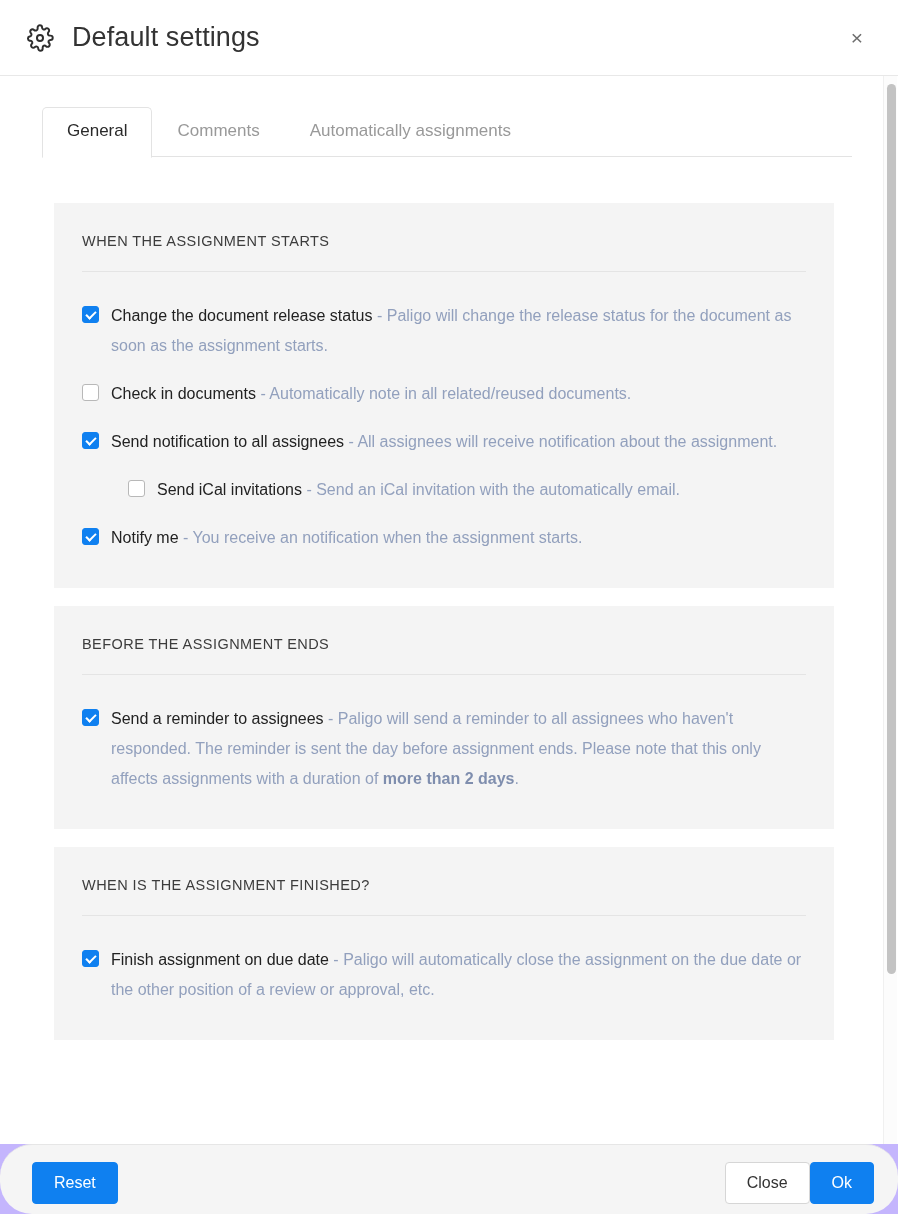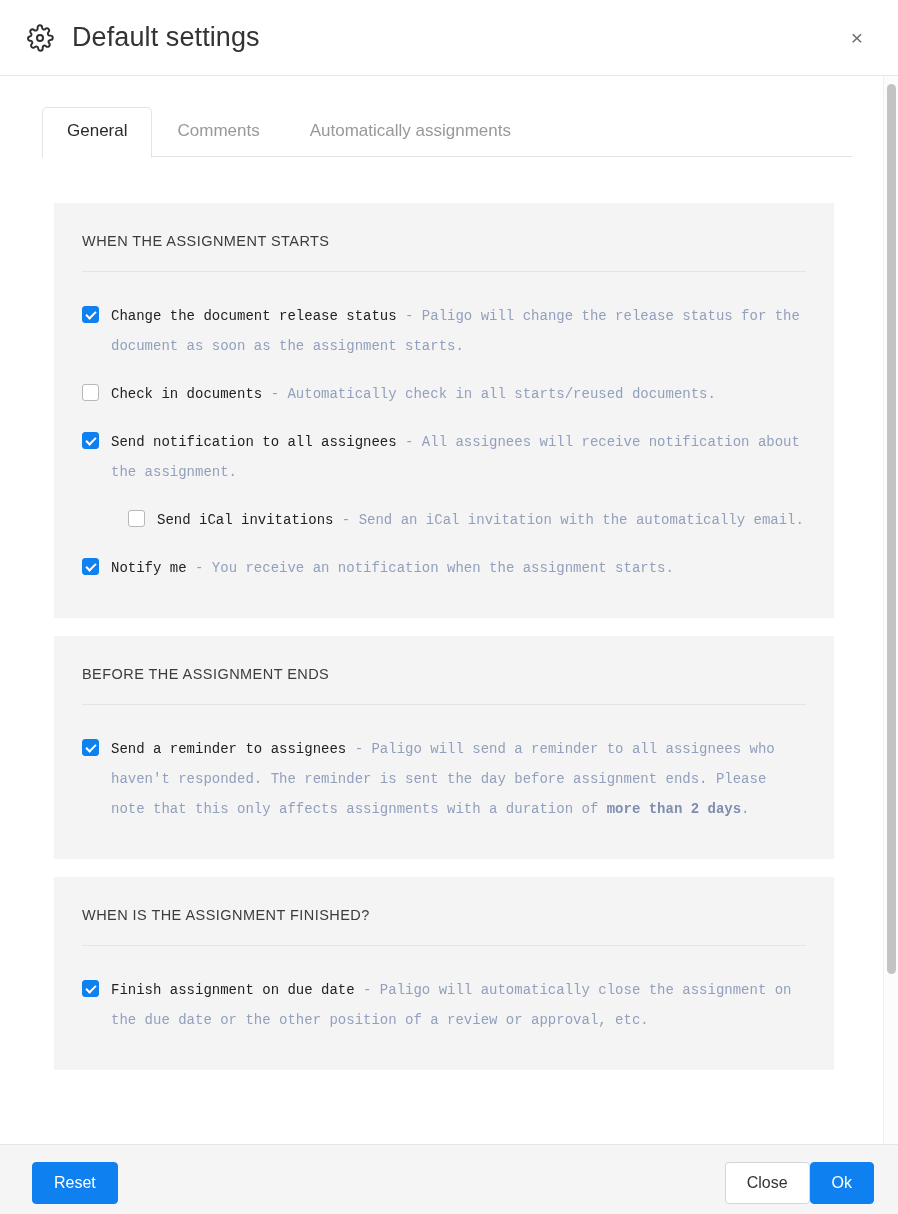--- a/index.html
+++ b/index.html
@@ -147,24 +147,23 @@
   .cbox.on::after {
     content: "";
     position: absolute;
     left: 3px; top: 4px;
     width: 8px; height: 4px;
     border-left: 2.2px solid #fff;
     border-bottom: 2.2px solid #fff;
     transform: rotate(-45deg);
   }
   .opt-text {
-    font-size: 14px;
+    font-size: 16px;
     line-height: 30px;
     color: #92a0bd;
-    font-family: Liberation Mono, monospace;
   }
   .opt-label {
     color: #222222;
   }
   .opt-text b { font-weight: bold; color: #7f8eae; }
 
   
   .sbar {
     position: absolute;
     top: 0; right: 1px;
@@ -186,20 +185,21 @@
 
   
   .dlg-footer {
     flex: 0 0 70px;
     height: 70px;
     display: flex;
     align-items: center;
     padding: 7px 24px 0 32px;
     background: #f5f5f5;
     border-top: 1px solid #e6e6e6;
+    border-radius: 32px;
   }
   .btn {
     font-family: "Liberation Sans", sans-serif;
     font-size: 16px;
     border-radius: 4px;
     padding: 11px 21px;
     cursor: pointer;
     line-height: 1.1;
     border: 1px solid transparent;
   }
@@ -236,21 +236,21 @@
         <div class="panel-title">WHEN THE ASSIGNMENT STARTS</div>
         <div class="opts">
 
           <div class="opt">
             <span class="cbox on"></span>
             <div class="opt-text"><span class="opt-label">Change the document release status</span><span> - Paligo will change the release status for the document as soon as the assignment starts.</span></div>
           </div>
 
           <div class="opt">
             <span class="cbox"></span>
-            <div class="opt-text"><span class="opt-label">Check in documents</span><span> - Automatically check in all starts/reused documents.</span></div>
+            <div class="opt-text"><span class="opt-label">Check in documents</span><span> - Automatically note in all related/reused documents.</span></div>
           </div>
 
           <div class="opt">
             <span class="cbox on"></span>
             <div class="opt-text"><span class="opt-label">Send notification to all assignees</span><span> - All assignees will receive notification about the assignment.</span></div>
           </div>
 
           <div class="opt indent">
             <span class="cbox"></span>
             <div class="opt-text"><span class="opt-label">Send iCal invitations</span><span> - Send an iCal invitation with the automatically email.</span></div>

